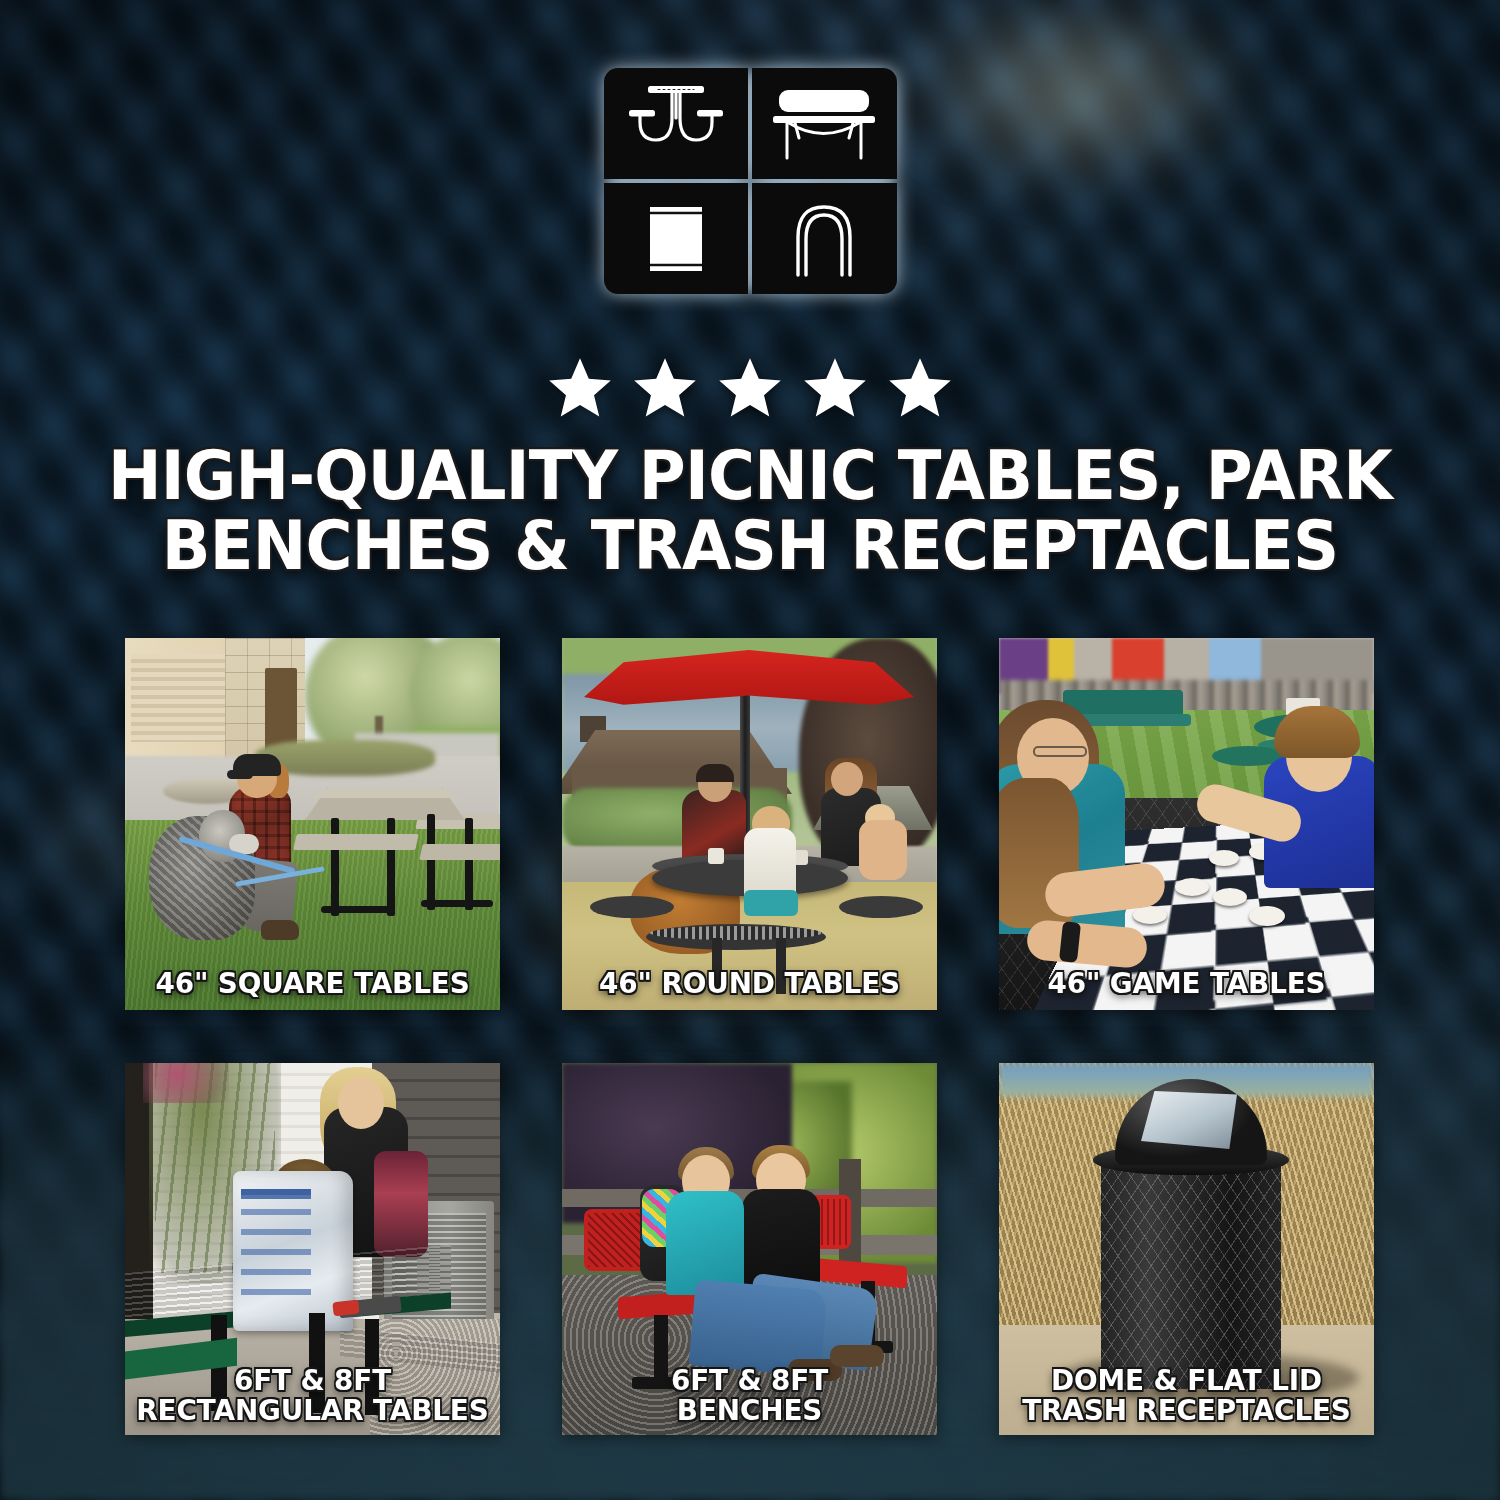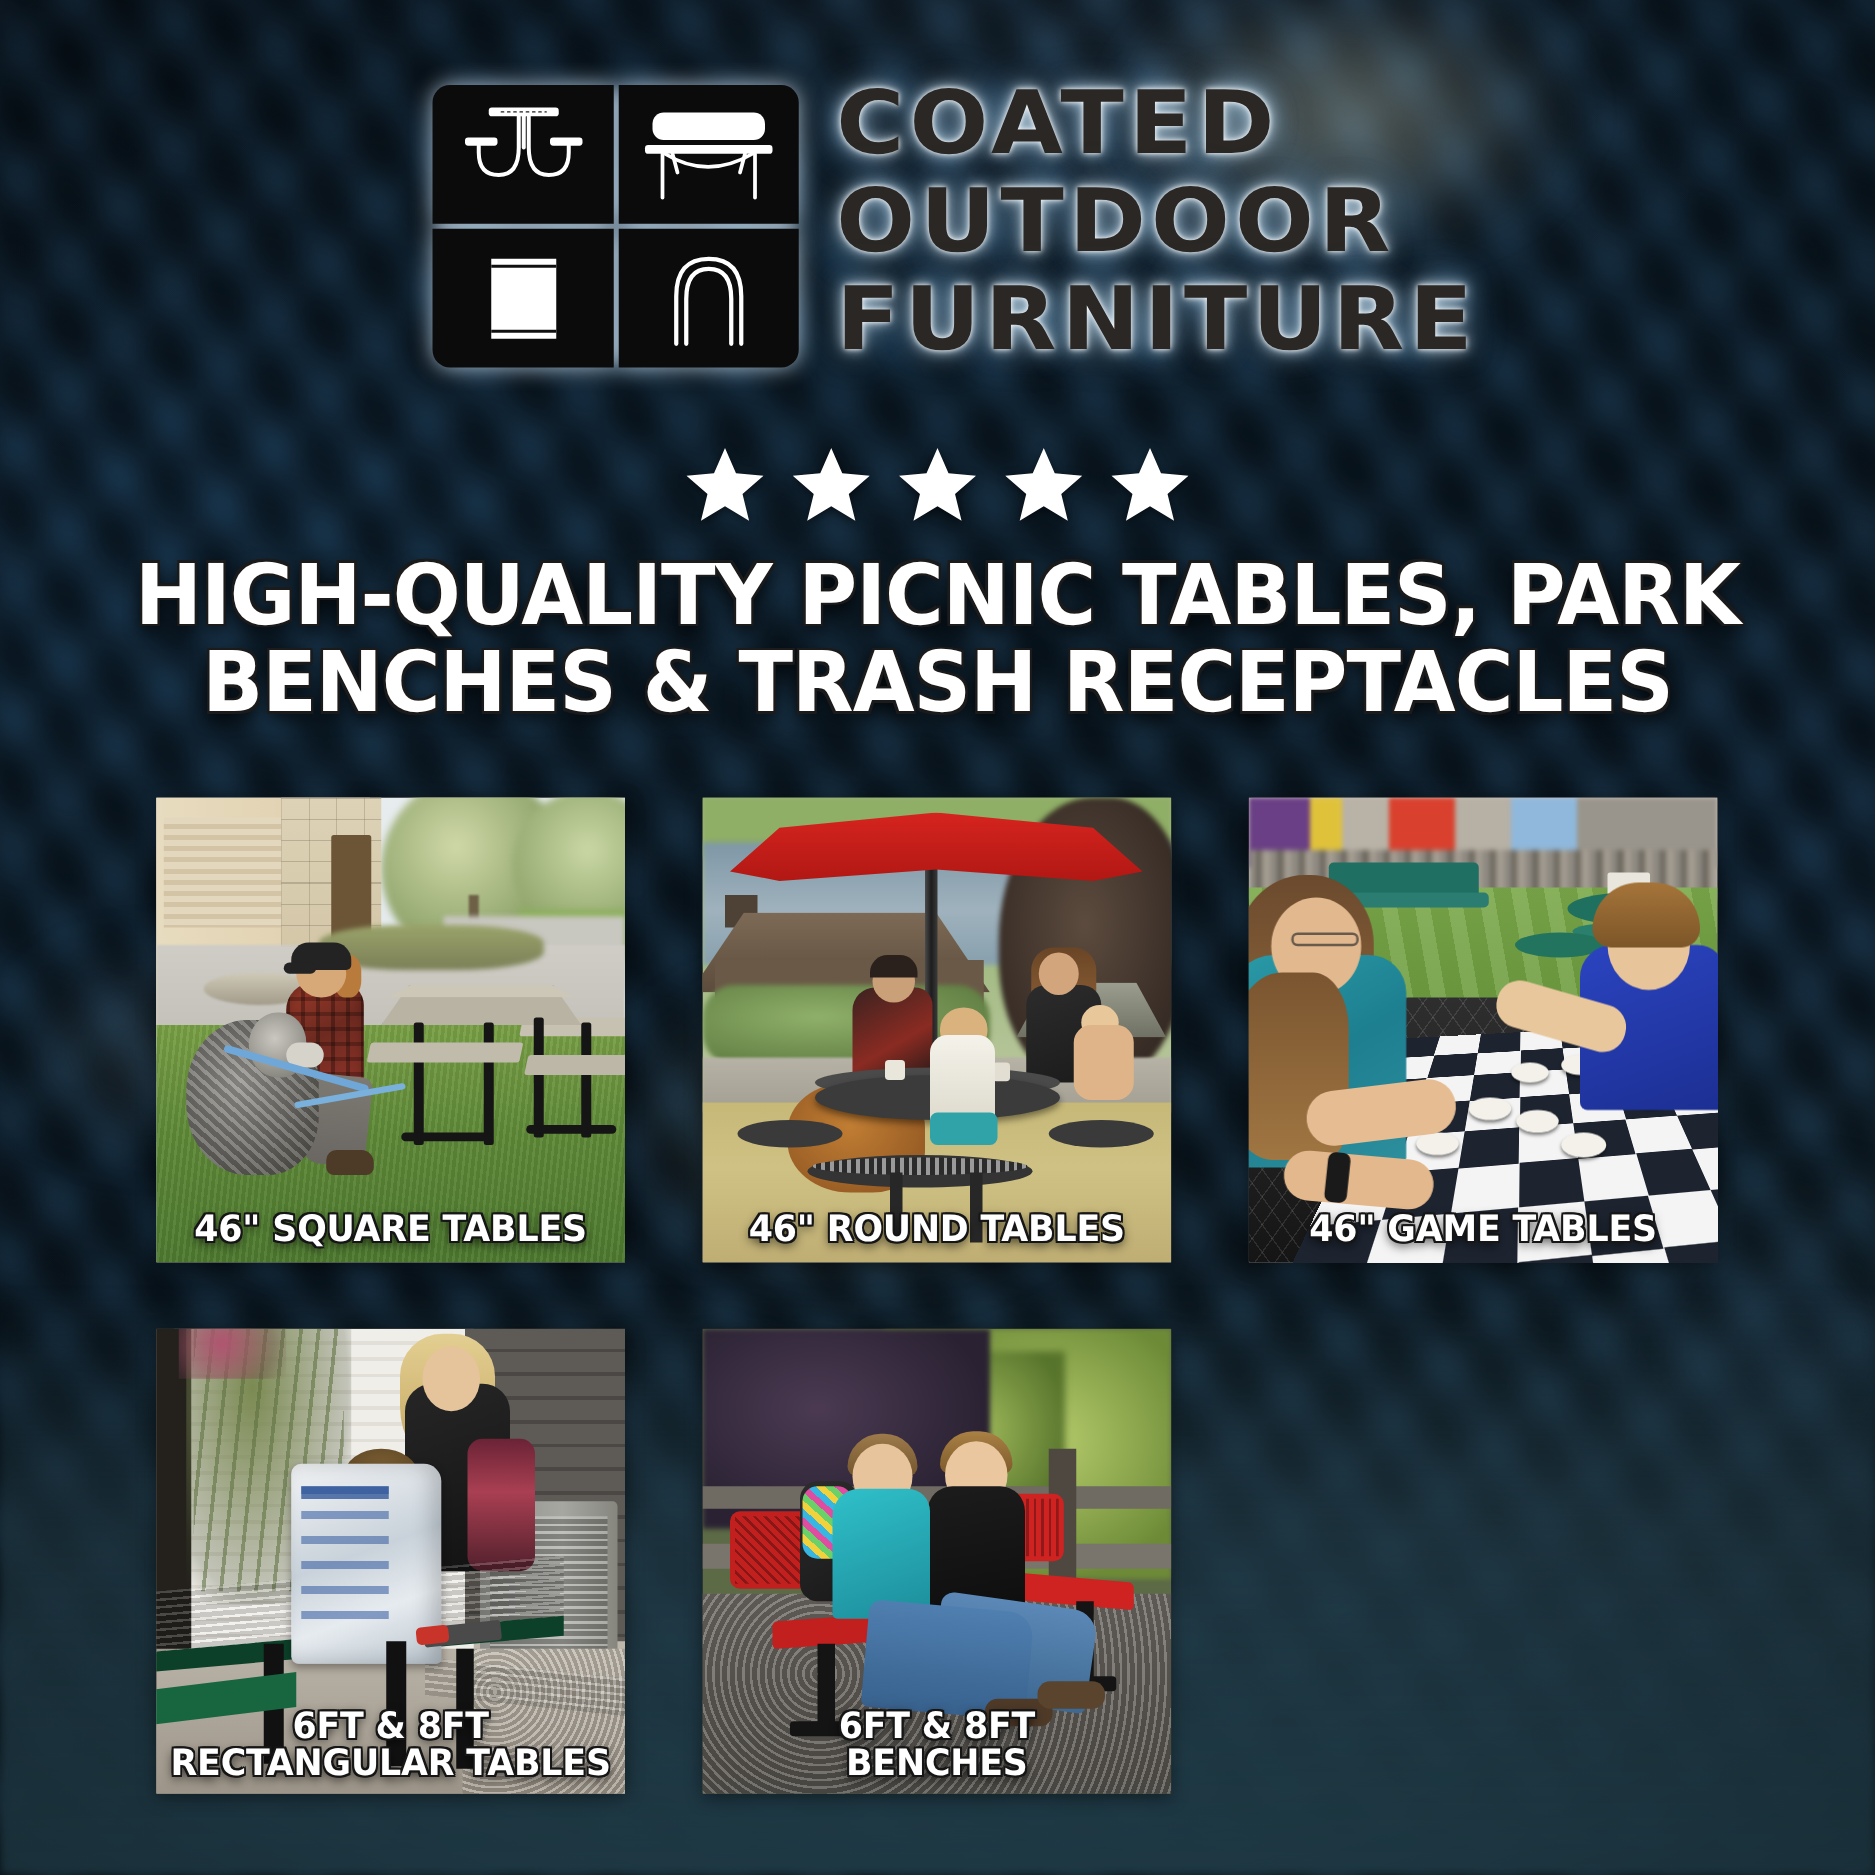--- a/index.html
+++ b/index.html
@@ -518,25 +518,20 @@
       <div class="lt">
         <svg width="92" height="92" viewBox="0 0 92 92">
           <g fill="none" stroke="#ffffff" stroke-width="3.4" stroke-linecap="round">
             <path d="M20 82 V44 Q20 14 46 14 Q72 14 72 44 V82"></path>
             <path d="M28 82 V46 Q28 22 46 22 Q64 22 64 46 V82"></path>
           </g>
         </svg>
       </div>
     </div>
 
-    <div class="logo-type">
-      <div class="logo-line l1">COATED</div>
-      <div class="logo-line l2">OUTDOOR</div>
-      <div class="logo-line l3">FURNITURE</div>
-    </div>
   </div>
 
   <div class="stars">
     <svg class="star" viewBox="0 0 24 24">
         <polygon fill="#ffffff" points="12,1.2 15.2,8.6 23.2,9.3 17.1,14.6 19,22.4 12,18.2 5,22.4 6.9,14.6 0.8,9.3 8.8,8.6"></polygon>
       </svg>
     <svg class="star" viewBox="0 0 24 24">
         <polygon fill="#ffffff" points="12,1.2 15.2,8.6 23.2,9.3 17.1,14.6 19,22.4 12,18.2 5,22.4 6.9,14.6 0.8,9.3 8.8,8.6"></polygon>
       </svg>
     <svg class="star" viewBox="0 0 24 24">
@@ -759,15 +754,33 @@
           <div class="lay t5-jean1"></div>
         <div class="lay t5-shoe1"></div>
           <div class="lay t5-shoe2"></div>
       </div>
       <div class="cap two">
         <span class="cl">6FT &amp; 8FT</span>
         <span class="cl">BENCHES</span>
       </div>
     </div>
 
+    <div class="tile">
+      <div class="scene">
+        <div class="lay t6-sky"></div>
+        <div class="lay t6-grass"></div>
+        <div class="lay t6-sky2"></div>
+        <div class="lay t6-path"></div>
+        <div class="lay t6-pathshadow"></div>
+        <div class="lay t6-body"></div>
+          <div class="lay t6-mesh"></div>
+        <div class="lay t6-rim"></div>
+        <div class="lay t6-dome"></div>
+          <div class="lay t6-open"></div>
+      </div>
+      <div class="cap two">
+        <span class="cl">DOME &amp; FLAT LID</span>
+        <span class="cl">TRASH RECEPTACLES</span>
+      </div>
+    </div>
 
   </div>
 </div>
 
 </body></html>

